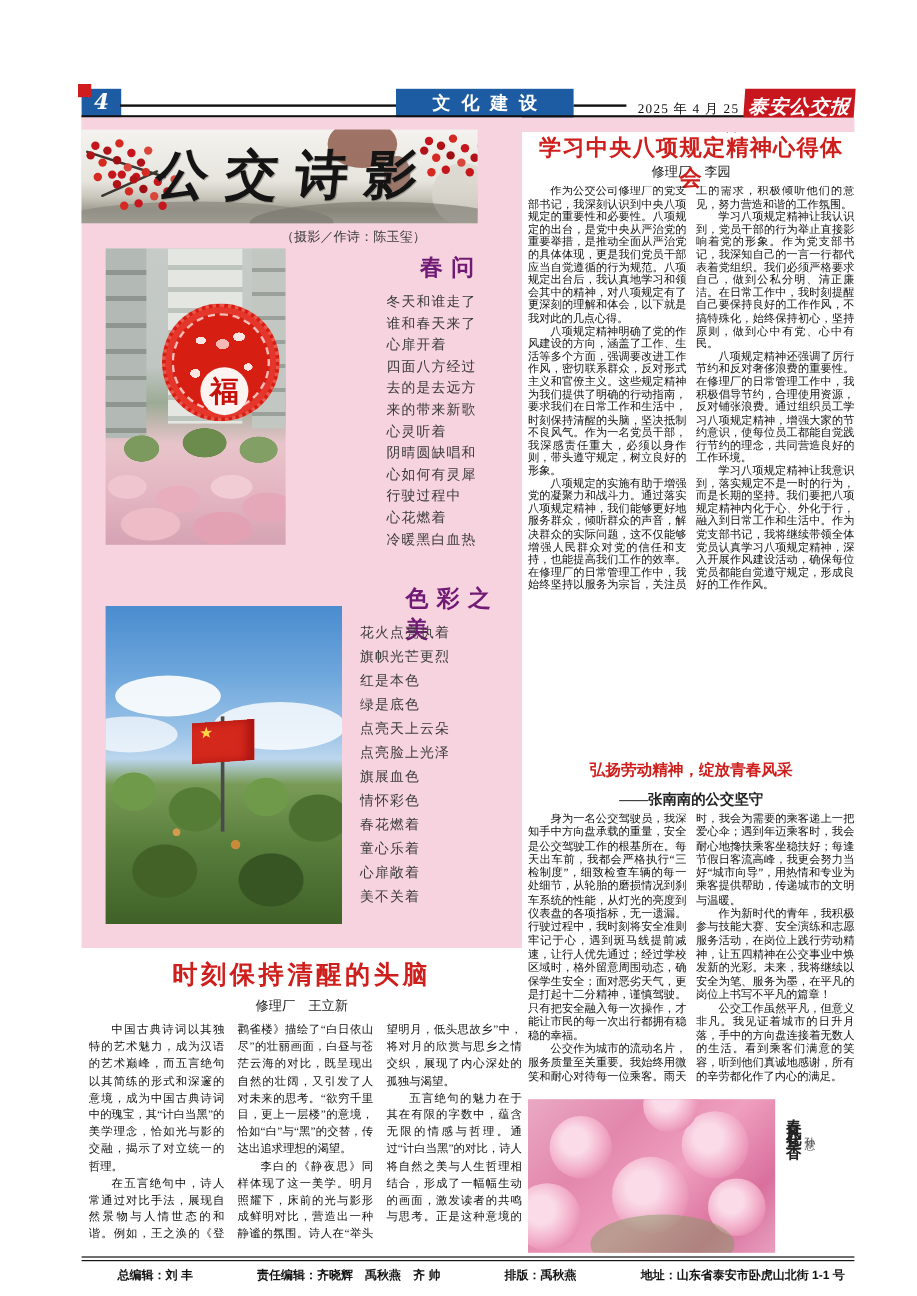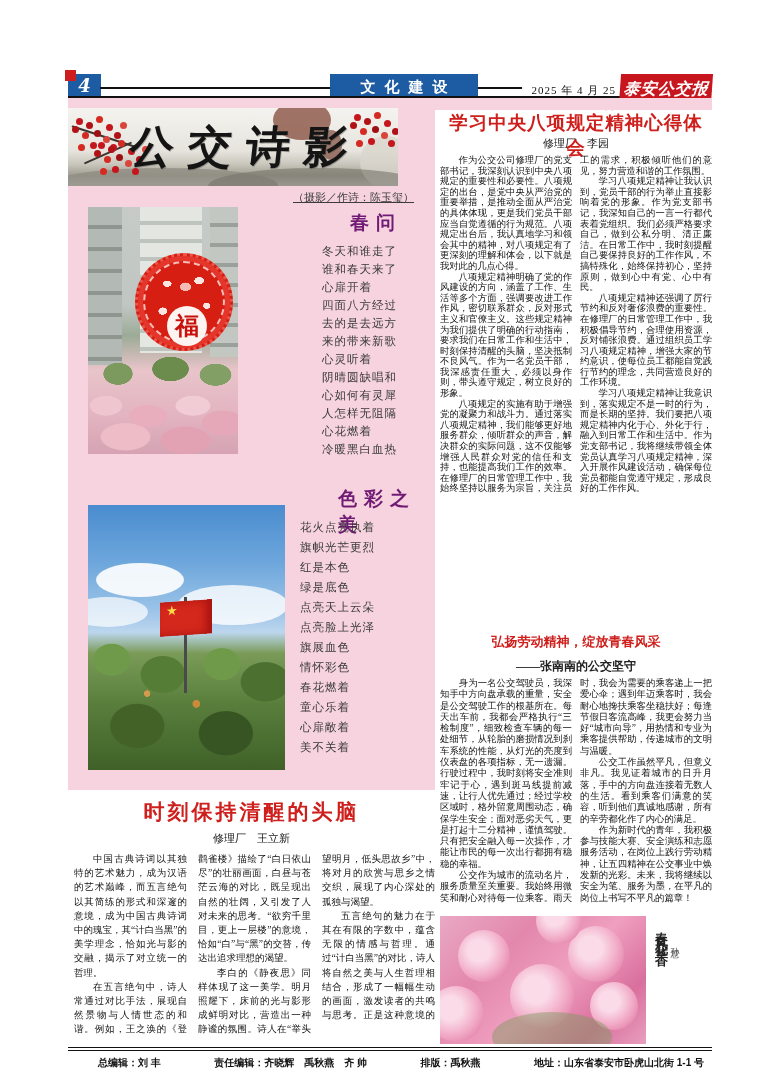--- a/index.html
+++ b/index.html
@@ -40,21 +40,21 @@
   .banner .blob2 { position:absolute; left:252px; top:22px; width:22px; height:30px; border-radius:50%;
                    background:#7d4a3c; opacity:.7; }
   .branch { position:absolute; background:#3c3530; height:2px; border-radius:2px; }
   .dots { position:absolute; width:7px; height:7px; border-radius:50%; background:#c5161d;
           box-shadow:10px 4px 0 #b01218, 20px -2px 0 #d42a22, 6px 14px 0 #d42a22, 18px 12px 0 #9e0f14,
                      30px 6px 0 #c5161d, 27px 18px 0 #d9453a, -4px 8px 0 #b01218, 38px 14px 0 #b01218,
                      14px 24px 0 #c5161d, 2px 26px 0 #d42a22, 34px 26px 0 #c5161d, 44px 4px 0 #d9453a; }
   .banner-title { position:absolute; left:58px; top:14px; width:240px; text-align:center;
                   font:bold 44px/50px "DejaVu Serif", serif; letter-spacing:14px; color:#141414;
                   transform:skewX(-6deg); text-shadow:1px 1px 0 #55524a66; }
-  .credit { position:absolute; left:156px; top:92px; width:190px; text-align:right; font:11px "Liberation Serif", serif; color:#3c3c3c;text-decoration:underline; }
+  .credit { position:absolute; left:166px; top:92px; width:190px; font:11px "Liberation Serif", serif; color:#3c3c3c; }
 
   
   .photo1 { position:absolute; left:20px; top:109px; width:150px; height:247px; overflow:hidden;
             background:linear-gradient(180deg,#c6cbc8 0%,#c0c6c2 40%,#9cab96 52%,#e8c4ca 66%,#e3b4c1 84%,#d5a3b3 100%); }
   .b1 { position:absolute; left:0; top:0; width:34px; height:158px;
         background:repeating-linear-gradient(180deg,#b3b9b5 0 18px,#8f968f 18px 22px); }
   .b2 { position:absolute; left:52px; top:0; width:62px; height:146px;
         background:repeating-linear-gradient(180deg,#e4e6e2 0 14px,#bdc3bd 14px 18px); }
   .b3 { position:absolute; left:122px; top:0; width:28px; height:150px;
         background:repeating-linear-gradient(180deg,#c2c7c2 0 16px,#9aa09a 16px 20px); }
@@ -208,21 +208,21 @@
     <div class="poem1">
       <div class="pline" style="top:146px">冬天和谁走了</div>
       <div class="pline" style="top:164px">谁和春天来了</div>
       <div class="pline" style="top:182px">心扉开着</div>
       <div class="pline" style="top:200px">四面八方经过</div>
       <div class="pline" style="top:218px">去的是去远方</div>
       <div class="pline" style="top:236px">来的带来新歌</div>
       <div class="pline" style="top:254px">心灵听着</div>
       <div class="pline" style="top:272px">阴晴圆缺唱和</div>
       <div class="pline" style="top:290px">心如何有灵犀</div>
-      <div class="pline" style="top:308px">人怎样无阻隔</div>
+      <div class="pline" style="top:308px">行驶过程中</div>
       <div class="pline" style="top:326px">心花燃着</div>
       <div class="pline" style="top:344px">冷暖黑白血热</div>
     </div>
 
     <div class="photo2">
       <div class="cloud c1"></div>
       <div class="cloud c2"></div>
       <div class="cloud c3"></div>
       <div class="leaves"></div>
       <div class="pole"></div>
@@ -266,22 +266,22 @@
     <p>学习八项规定精神让我认识到，党员干部的行为举止直接影响着党的形象。作为党支部书记，我深知自己的一言一行都代表着党组织。我们必须严格要求自己，做到公私分明、清正廉洁。在日常工作中，我时刻提醒自己要保持良好的工作作风，不搞特殊化，始终保持初心，坚持原则，做到心中有党、心中有民。</p>
     <p>八项规定精神还强调了厉行节约和反对奢侈浪费的重要性。在修理厂的日常管理工作中，我积极倡导节约，合理使用资源，反对铺张浪费。通过组织员工学习八项规定精神，增强大家的节约意识，使每位员工都能自觉践行节约的理念，共同营造良好的工作环境。</p>
     <p>学习八项规定精神让我意识到，落实规定不是一时的行为，而是长期的坚持。我们要把八项规定精神内化于心、外化于行，融入到日常工作和生活中。作为党支部书记，我将继续带领全体党员认真学习八项规定精神，深入开展作风建设活动，确保每位党员都能自觉遵守规定，形成良好的工作作风。</p>
   </div>
 
   <div class="art-title ld-title">弘扬劳动精神，绽放青春风采</div>
   <div class="ld-subtitle">——张南南的公交坚守</div>
   <div class="cols ld-body">
     <p>身为一名公交驾驶员，我深知手中方向盘承载的重量，安全是公交驾驶工作的根基所在。每天出车前，我都会严格执行“三检制度”，细致检查车辆的每一处细节，从轮胎的磨损情况到刹车系统的性能，从灯光的亮度到仪表盘的各项指标，无一遗漏。行驶过程中，我时刻将安全准则牢记于心，遇到斑马线提前减速，让行人优先通过；经过学校区域时，格外留意周围动态，确保学生安全；面对恶劣天气，更是打起十二分精神，谨慎驾驶。只有把安全融入每一次操作，才能让市民的每一次出行都拥有稳稳的幸福。</p>
     <p>公交作为城市的流动名片，服务质量至关重要。我始终用微笑和耐心对待每一位乘客。雨天时，我会为需要的乘客递上一把爱心伞；遇到年迈乘客时，我会耐心地搀扶乘客坐稳扶好；每逢节假日客流高峰，我更会努力当好“城市向导”，用热情和专业为乘客提供帮助，传递城市的文明与温暖。</p>
+    <p>作为新时代的青年，我积极参与技能大赛、安全演练和志愿服务活动，在岗位上践行劳动精神，让五四精神在公交事业中焕发新的光彩。未来，我将继续以安全为笔、服务为墨，在平凡的岗位上书写不平凡的篇章！</p>
     <p>公交工作虽然平凡，但意义非凡。我见证着城市的日升月落，手中的方向盘连接着无数人的生活。看到乘客们满意的笑容，听到他们真诚地感谢，所有的辛劳都化作了内心的满足。</p>
-    <p>作为新时代的青年，我积极参与技能大赛、安全演练和志愿服务活动，在岗位上践行劳动精神，让五四精神在公交事业中焕发新的光彩。未来，我将继续以安全为笔、服务为墨，在平凡的岗位上书写不平凡的篇章！</p>
   </div>
 
   <div class="photo3">
     <div class="fl f1"></div>
     <div class="fl f2"></div>
     <div class="fl f3"></div>
     <div class="fl f4"></div>
     <div class="fl f5"></div>
     <div class="fl f6"></div>
     <div class="gr"></div>

